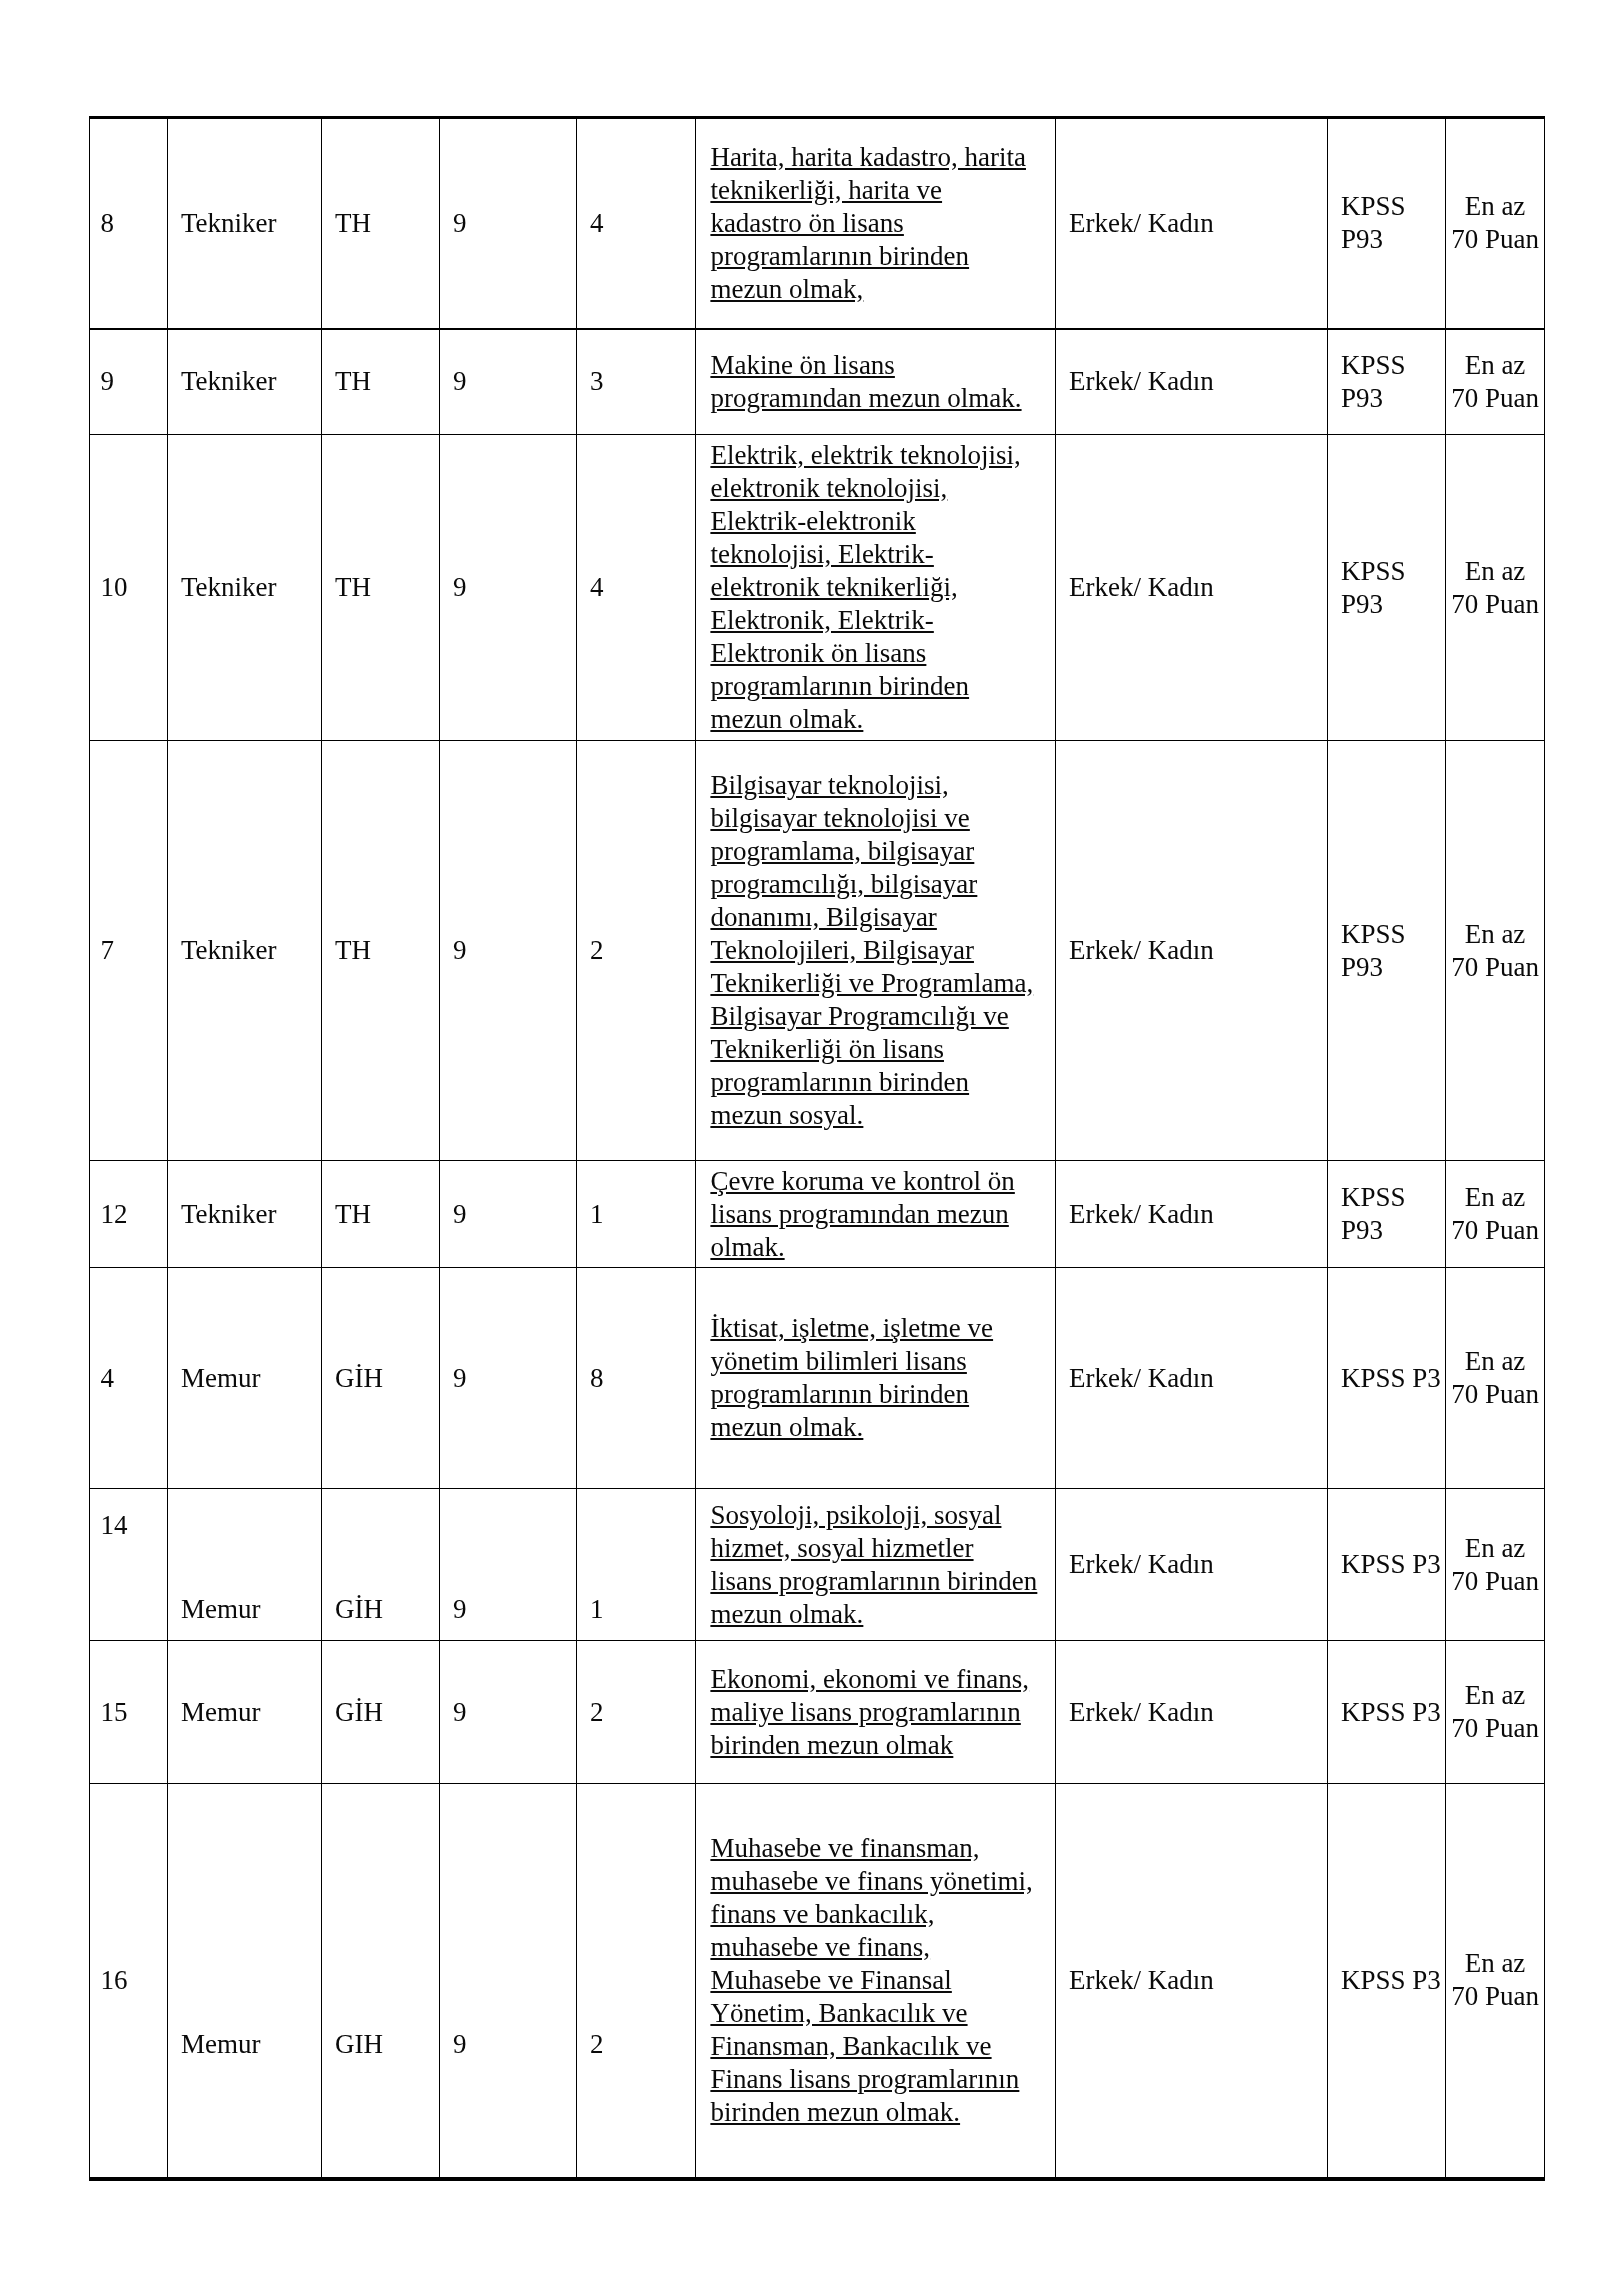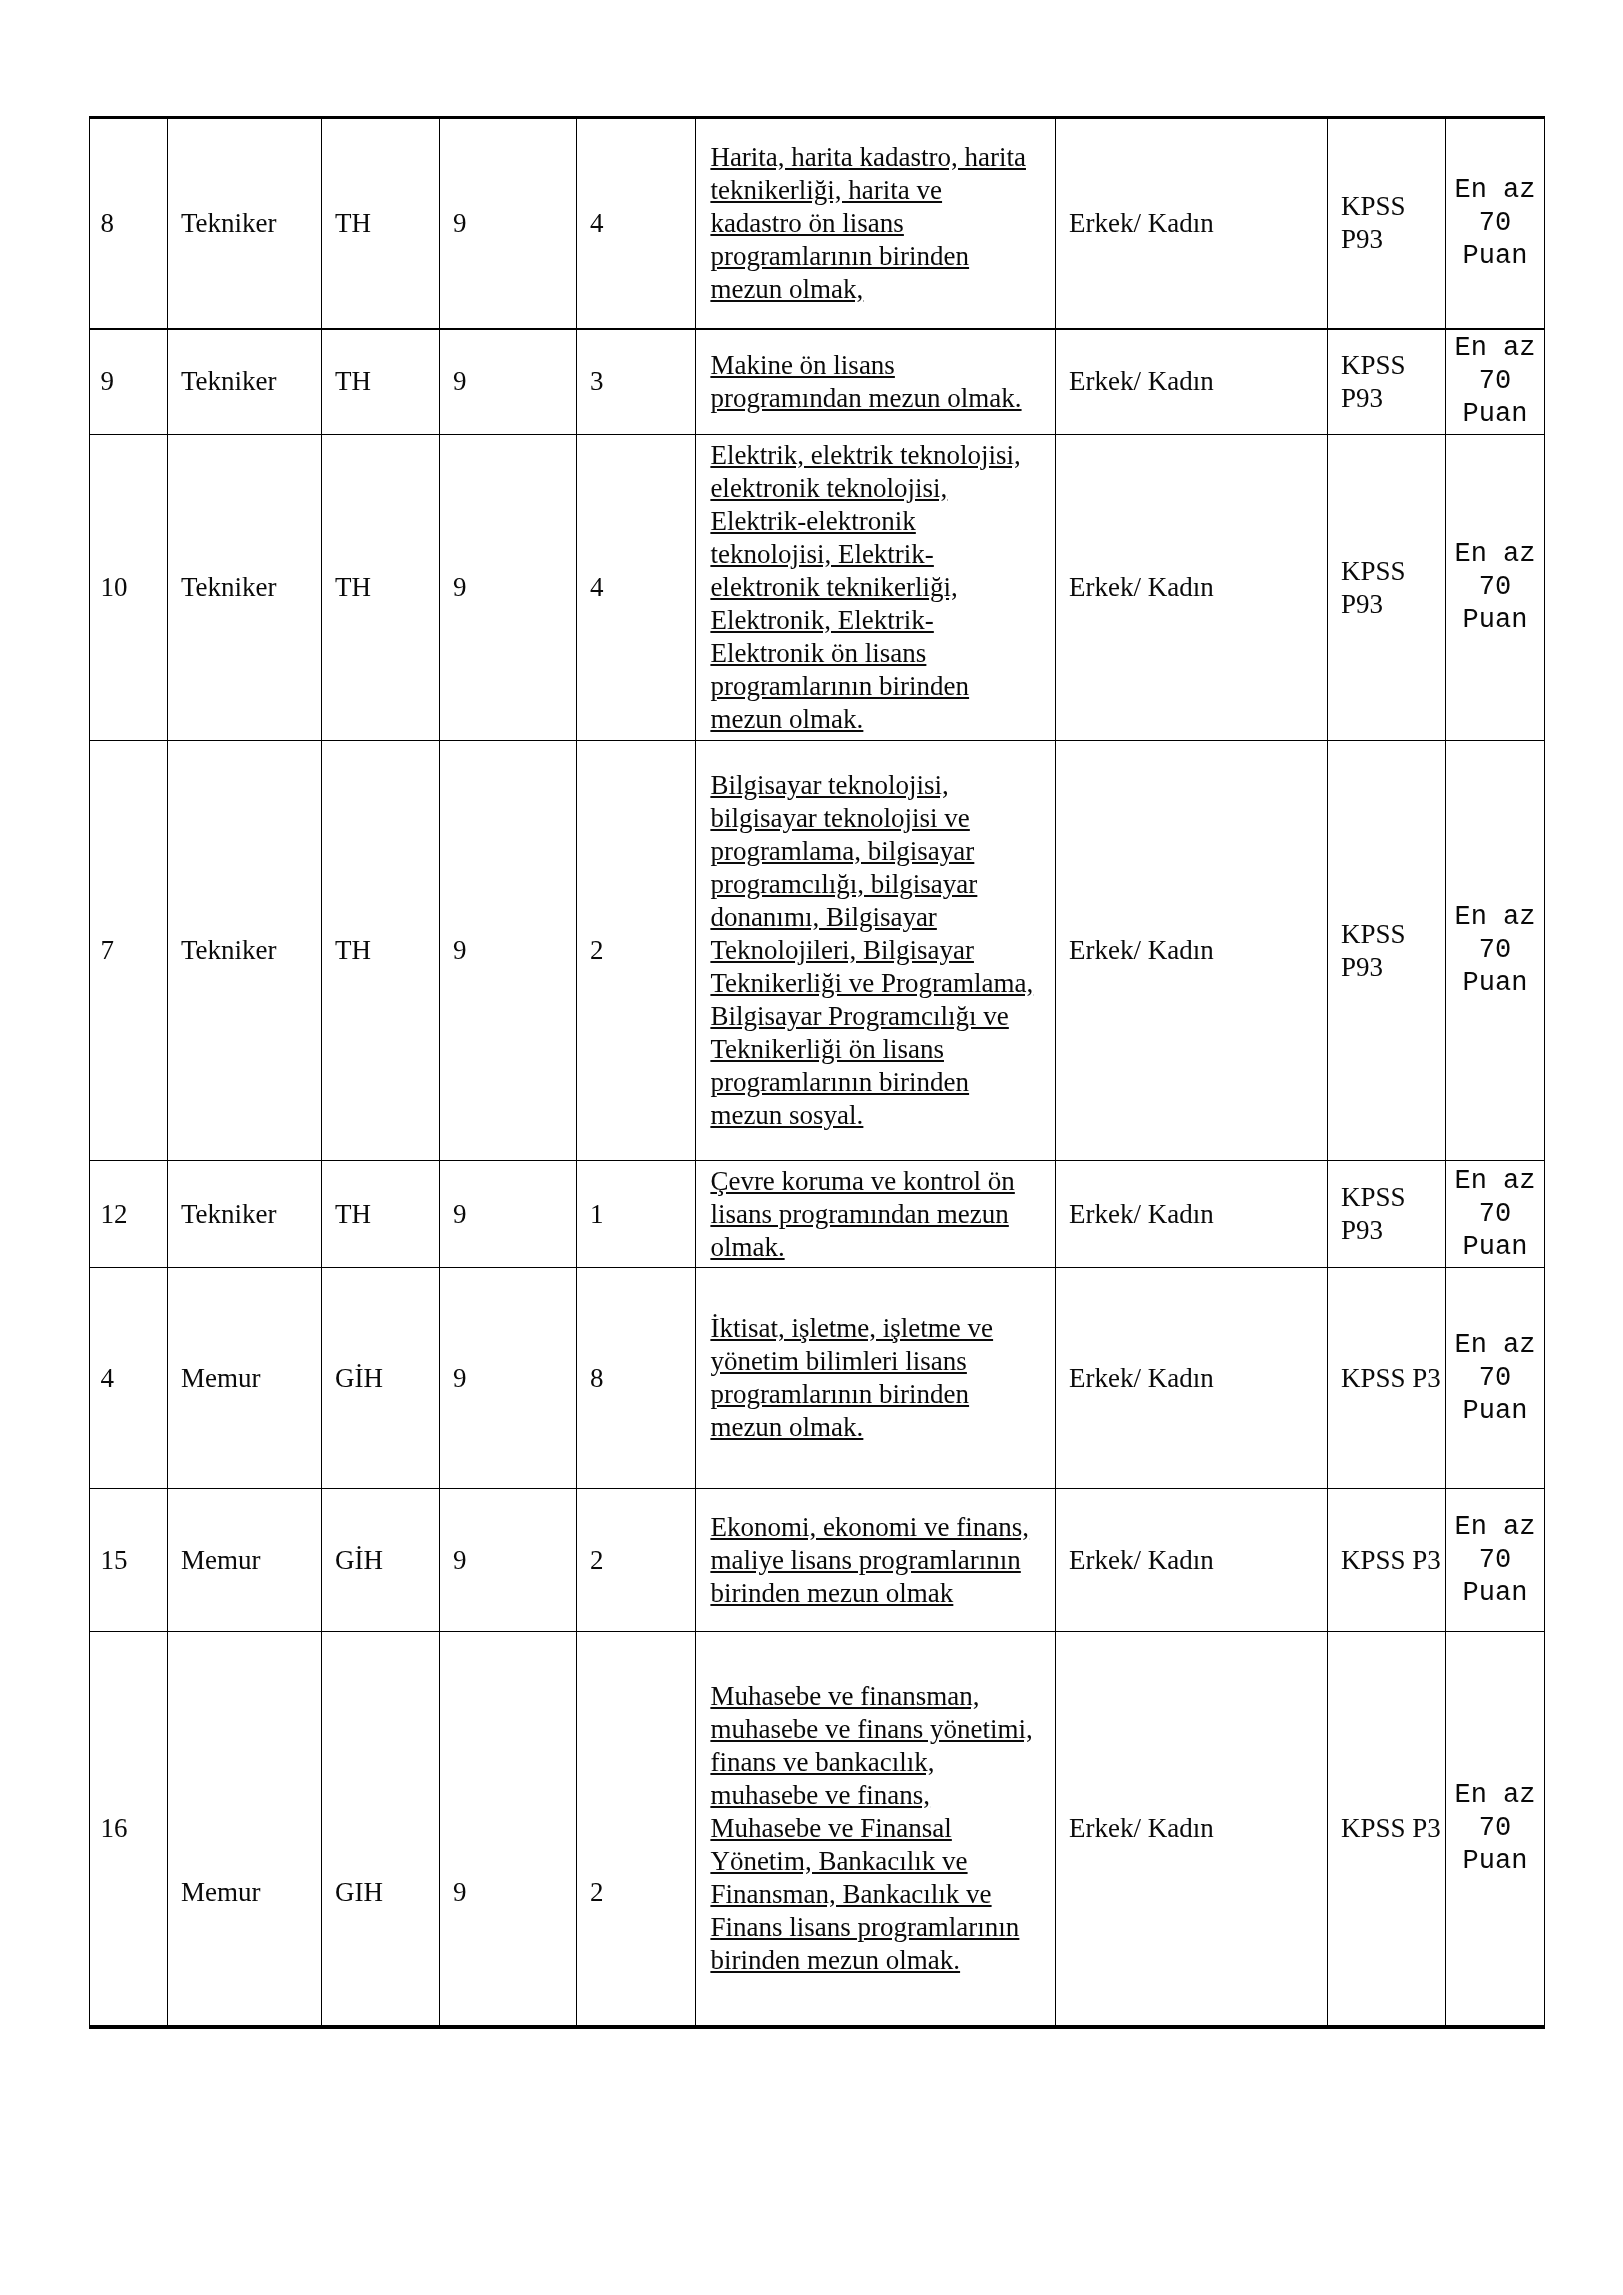--- a/index.html
+++ b/index.html
@@ -54,21 +54,21 @@
   tr.r12 { height: 107px; }
   tr.r13 { height: 221px; }
   tr.r14 { height: 152px; }
   tr.r15 { height: 143px; }
   tr.r16 { height: 395px; }
 
   tr.r9 td { border-top-width: 2.6px; }
 
   td.no    { padding-left: 10.5px; }
   td.edu   { padding-left: 14.4px; padding-right: 17px; text-decoration: underline; }
-  td.score { text-align: center; padding-left: 3.9px; padding-right: 3.9px; font-family: Liberation Mono, monospace; }
+  td.score { text-align: center; padding-left: 3.9px; padding-right: 3.9px; }
 
   
   tr.num-high td.no   { vertical-align: top; padding-top: 19.6px; }
   tr.num-high td.mid  { vertical-align: bottom; padding-bottom: 14.4px; }
   
   tr.text-low td.mid  { padding-top: 131px; }
 </style>
 </head>
 <body>
 
@@ -145,20 +145,31 @@
         <td class="no">4</td>
         <td class="mid">Memur</td>
         <td class="mid">GİH</td>
         <td class="mid">9</td>
         <td class="mid">8</td>
         <td class="edu">İktisat, işletme, işletme ve yönetim bilimleri lisans programlarının birinden mezun olmak.</td>
         <td class="gen">Erkek/ Kadın</td>
         <td class="kpss">KPSS P3</td>
         <td class="score">En az 70 Puan</td>
       </tr>
+      <tr class="r14 num-high">
+        <td class="no">14</td>
+        <td class="mid">Memur</td>
+        <td class="mid">GİH</td>
+        <td class="mid">9</td>
+        <td class="mid">1</td>
+        <td class="edu">Sosyoloji, psikoloji, sosyal hizmet, sosyal hizmetler lisans programlarının birinden mezun olmak.</td>
+        <td class="gen">Erkek/ Kadın</td>
+        <td class="kpss">KPSS P3</td>
+        <td class="score">En az 70 Puan</td>
+      </tr>
       <tr class="r15">
         <td class="no">15</td>
         <td class="mid">Memur</td>
         <td class="mid">GİH</td>
         <td class="mid">9</td>
         <td class="mid">2</td>
         <td class="edu">Ekonomi, ekonomi ve finans, maliye lisans programlarının birinden mezun olmak</td>
         <td class="gen">Erkek/ Kadın</td>
         <td class="kpss">KPSS P3</td>
         <td class="score">En az 70 Puan</td>

